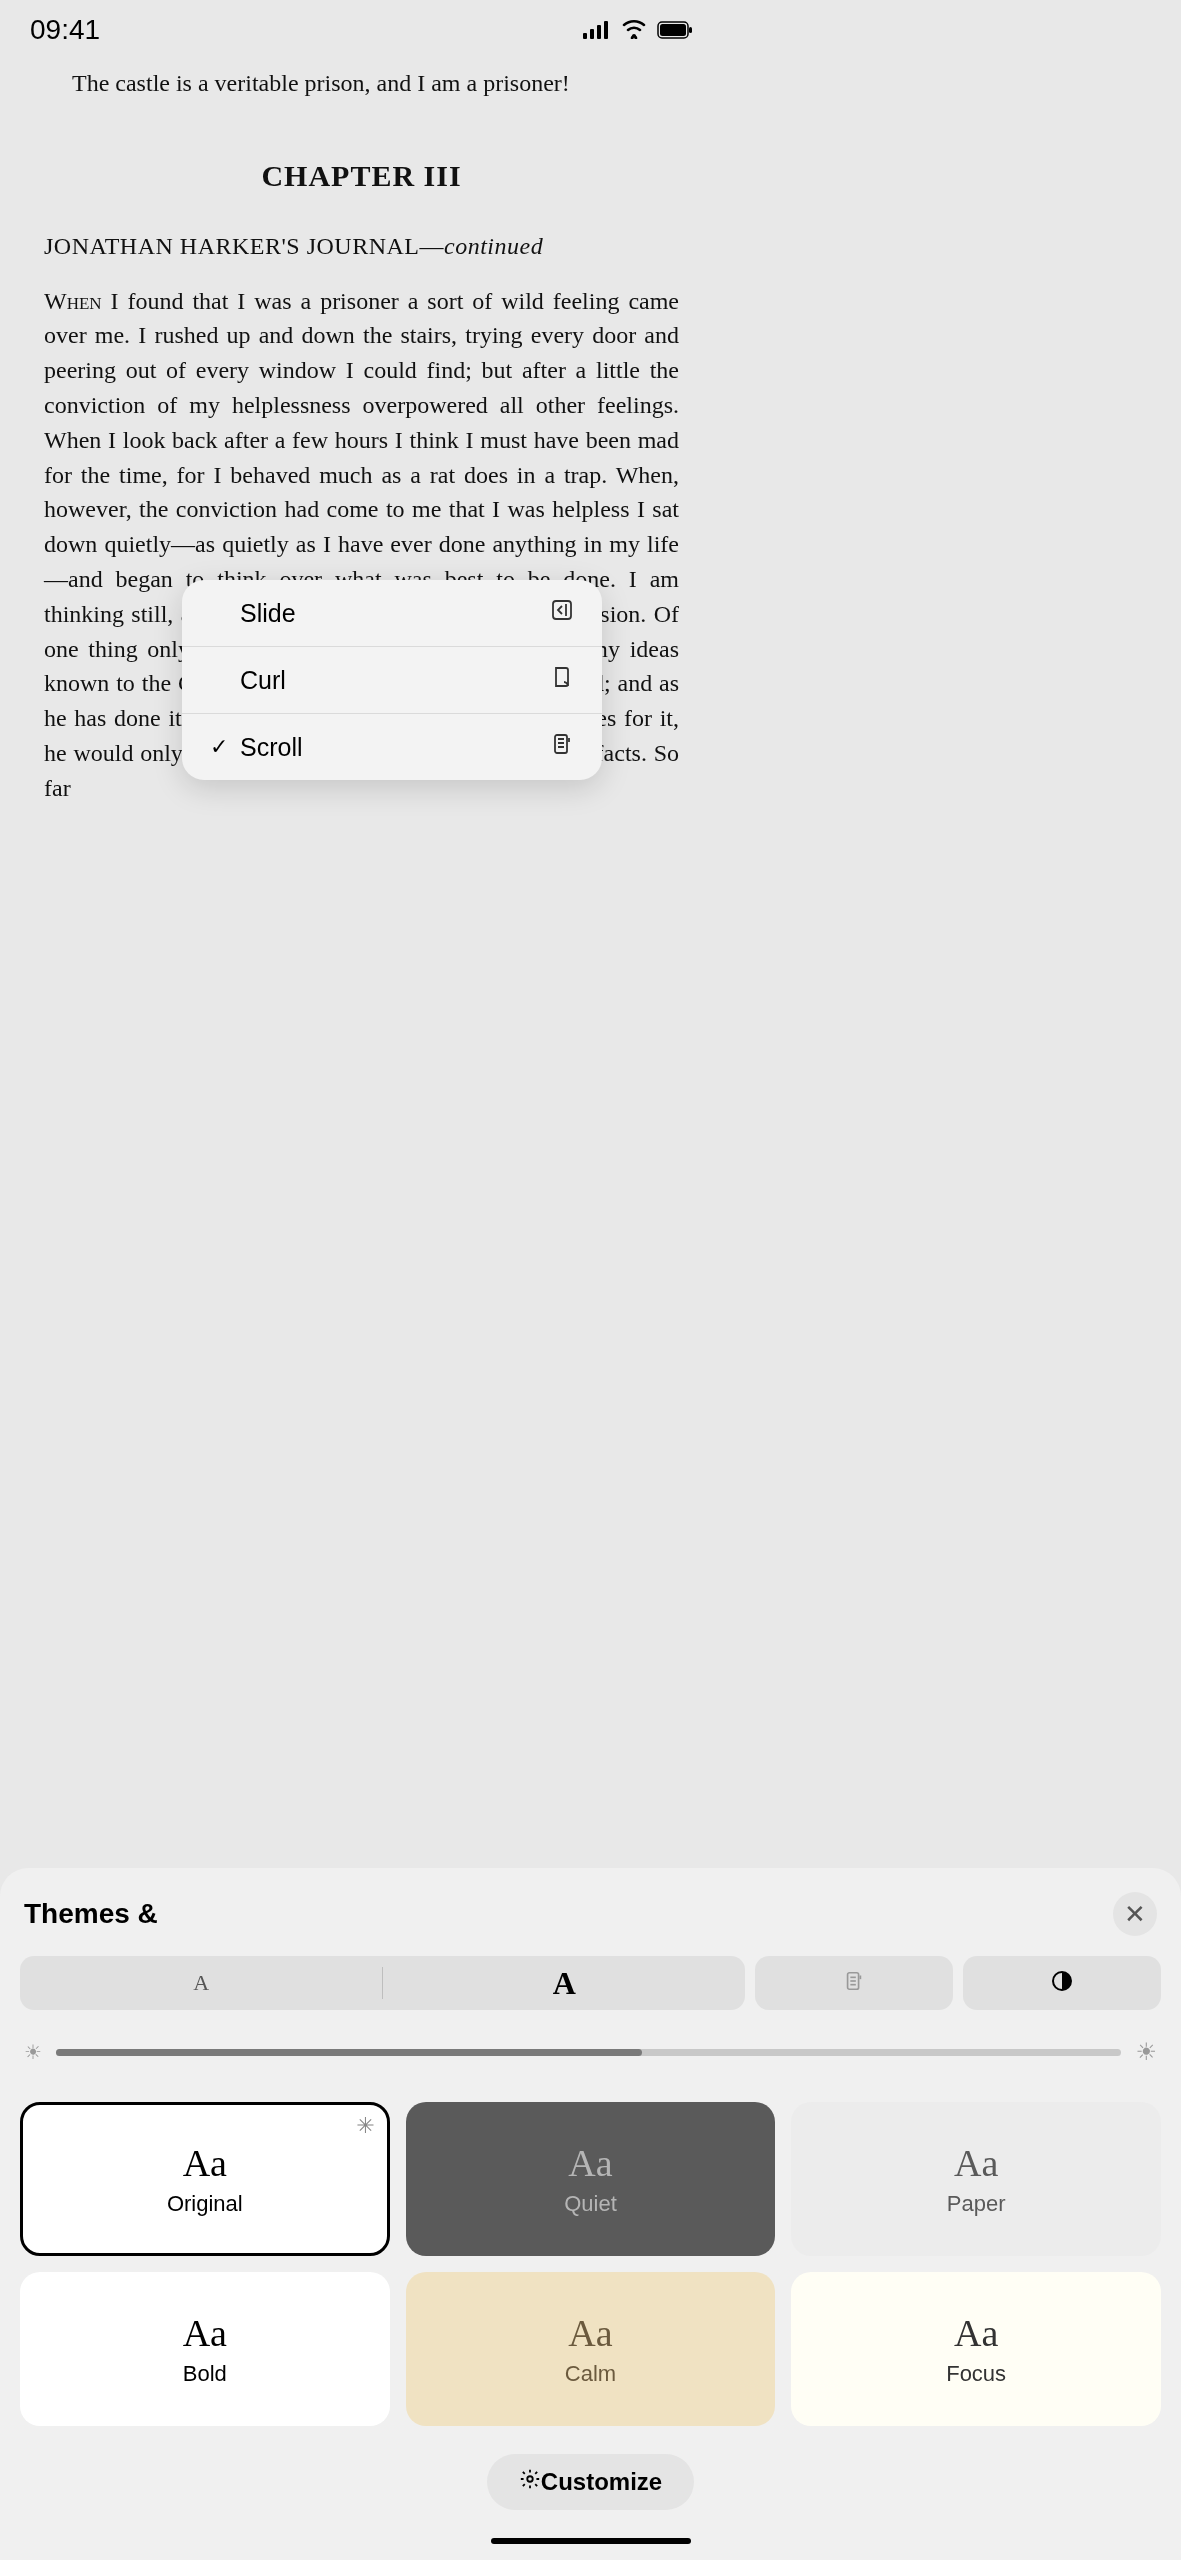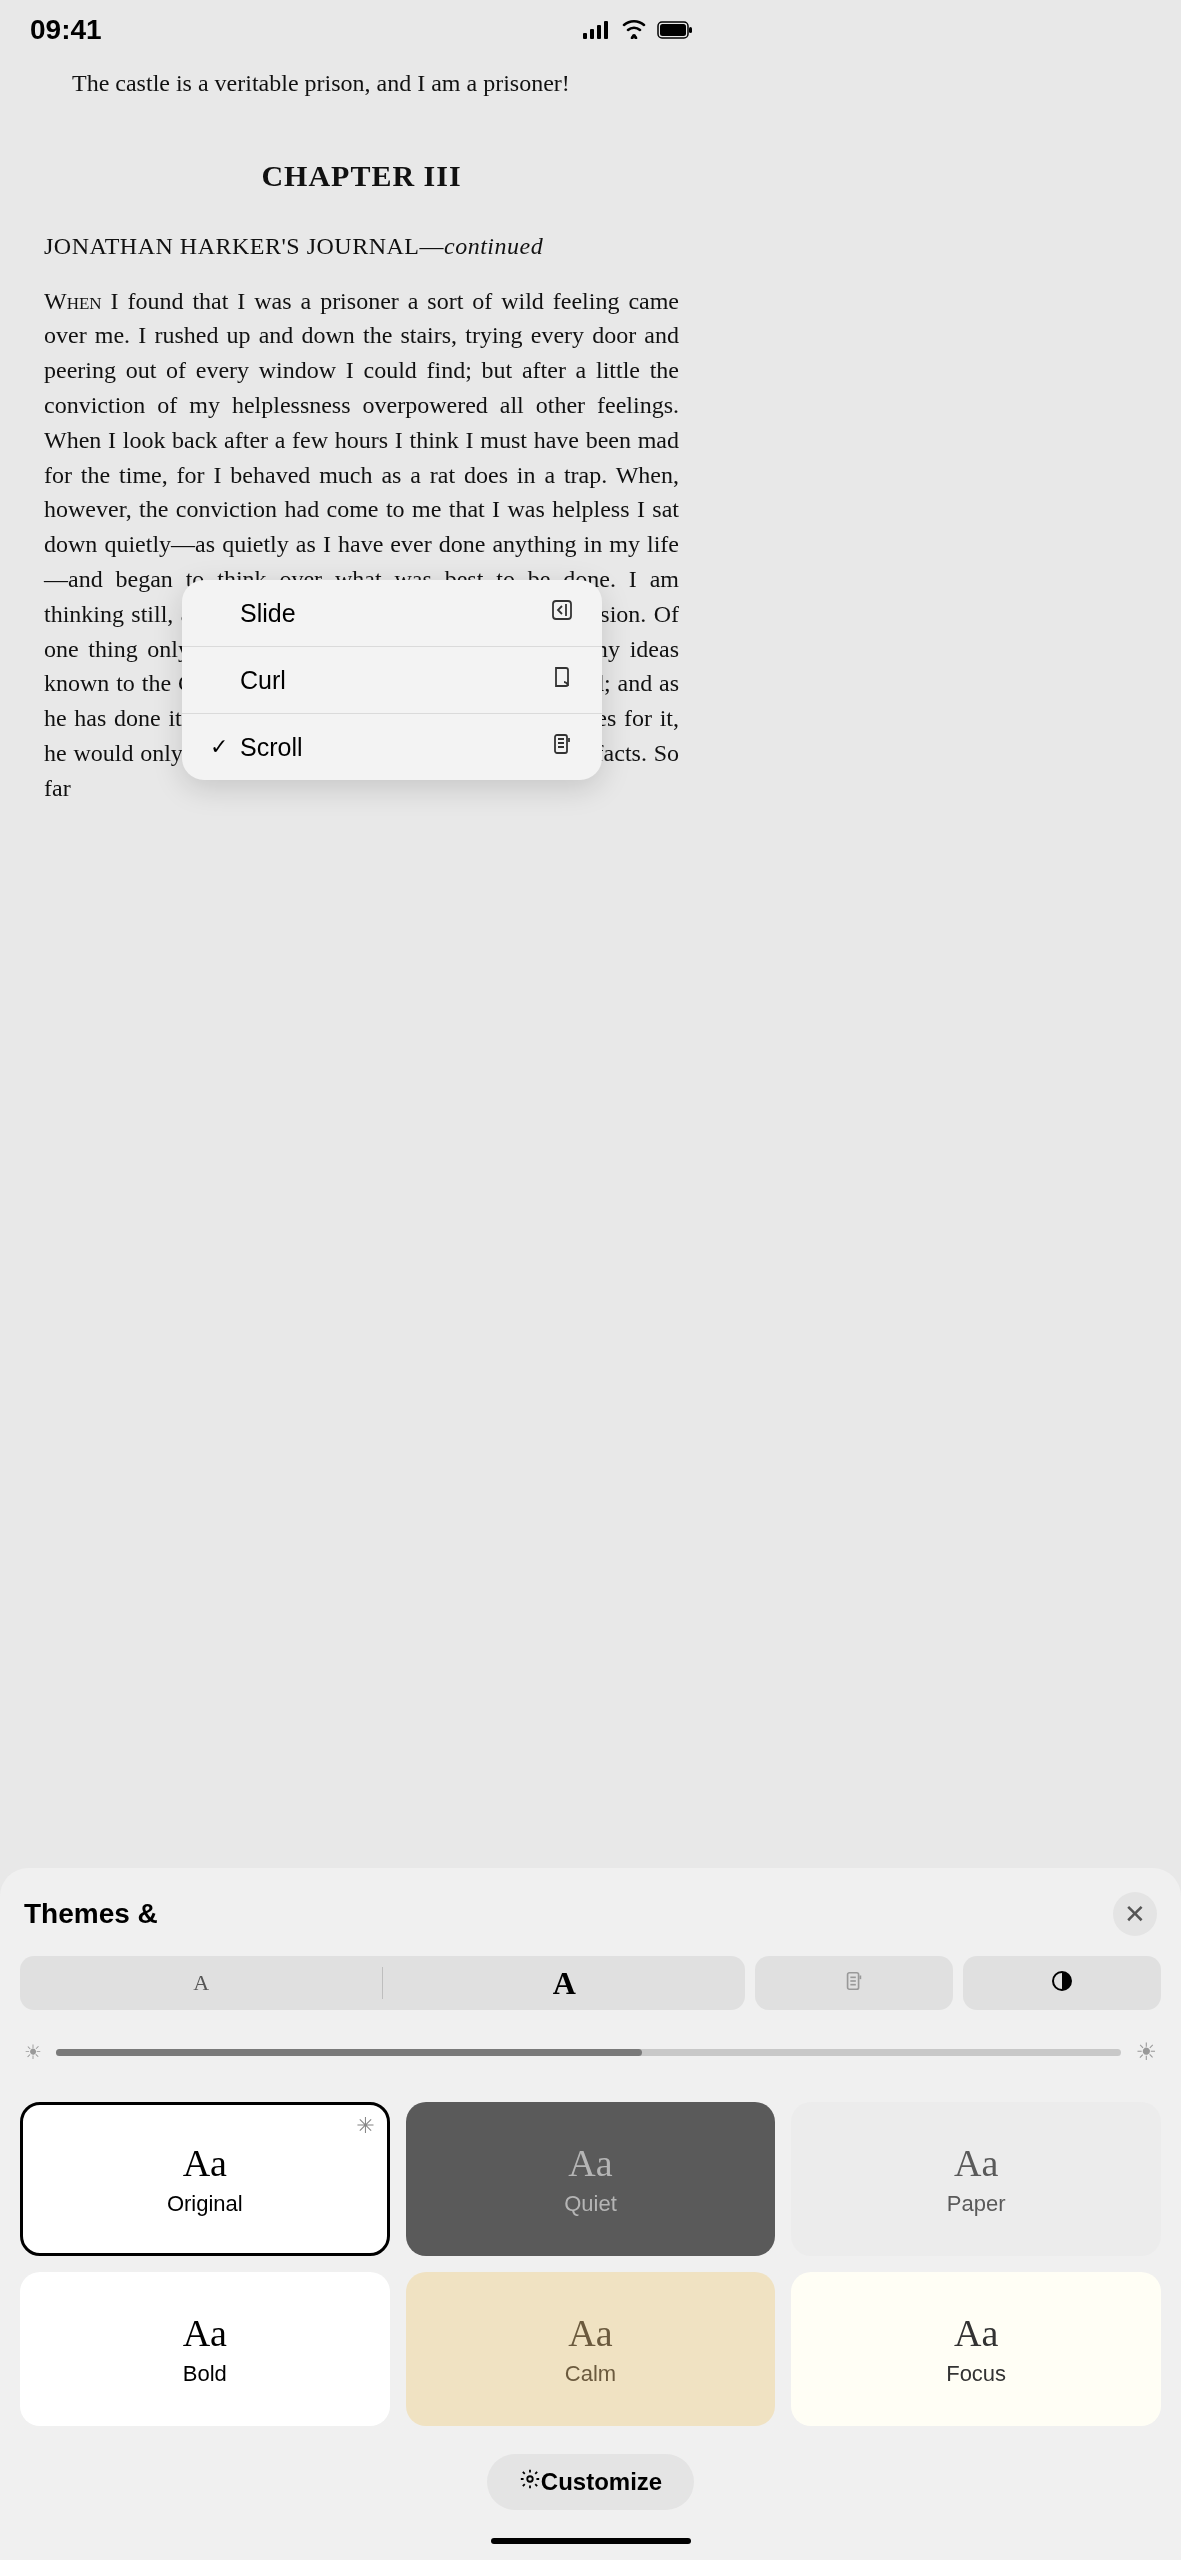--- a/index.html
+++ b/index.html
@@ -1,18 +1,18 @@
 <!DOCTYPE html>
 <html><head>
 <meta charset="utf-8">
 <style>
   * { box-sizing: border-box; margin: 0; padding: 0; }
   html, body { width: 723px; height: 1568px; font-family: -apple-system, Georgia, serif; background: #e8e8e8; overflow: hidden; }
   
-  .status-bar { display: flex; justify-content: space-between; align-items: center; padding: 14px 30px 10px; font-size: 28px; font-weight: 700; font-family: -apple-system, sans-serif; }
+  .status-bar { display: flex; justify-content: space-between; align-items: center; padding: 14px 30px 10px; font-size: 28px; font-weight: 400; font-family: -apple-system, sans-serif; }
   .status-right { display: flex; gap: 10px; align-items: center; }
   
   .book-content { padding: 10px 44px 0; font-family: Georgia, serif; color: #111; }
   .book-content p { font-size: 24px; line-height: 1.45; text-align: justify; }
   .book-content .indent { text-indent: 28px; }
   .chapter-title { text-align: center; font-size: 30px; font-weight: 700; margin: 58px 0 36px; letter-spacing: 1px; }
   .journal-heading { text-align: center; font-size: 22px; margin-bottom: 20px; letter-spacing: 0.5px; }
   .journal-heading em { font-style: italic; }
   .smallcaps { font-variant: small-caps; }
   

